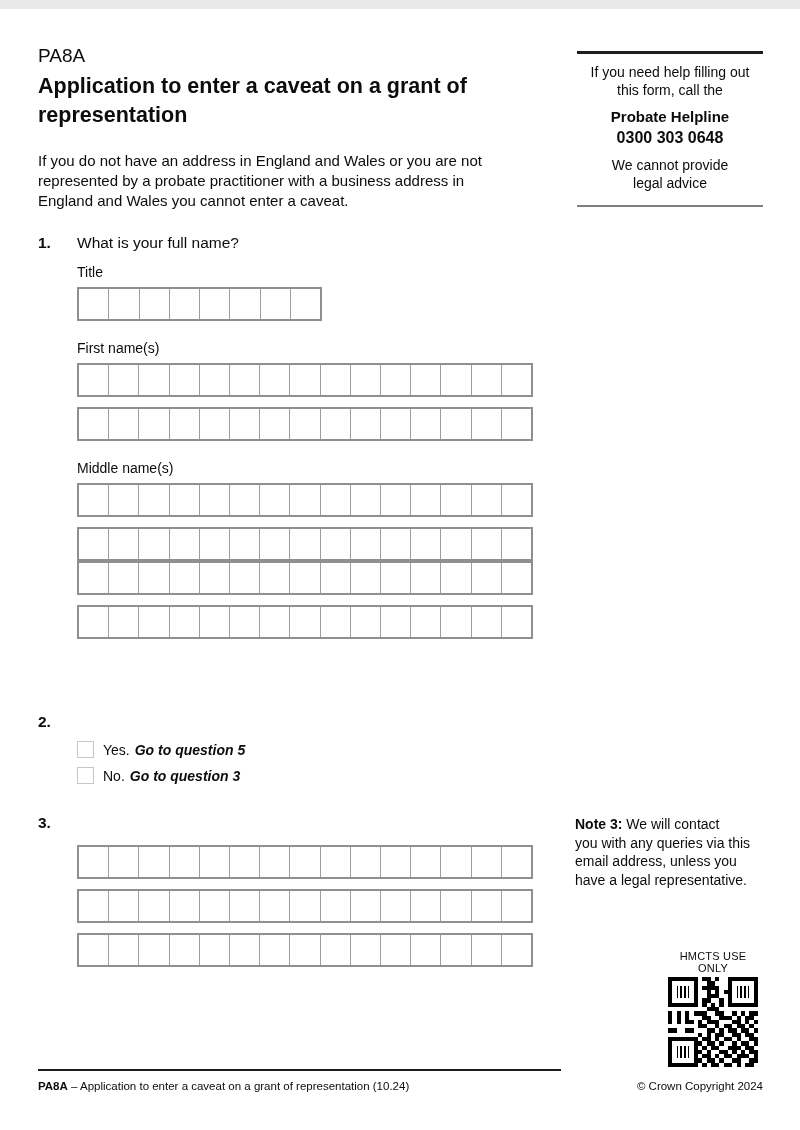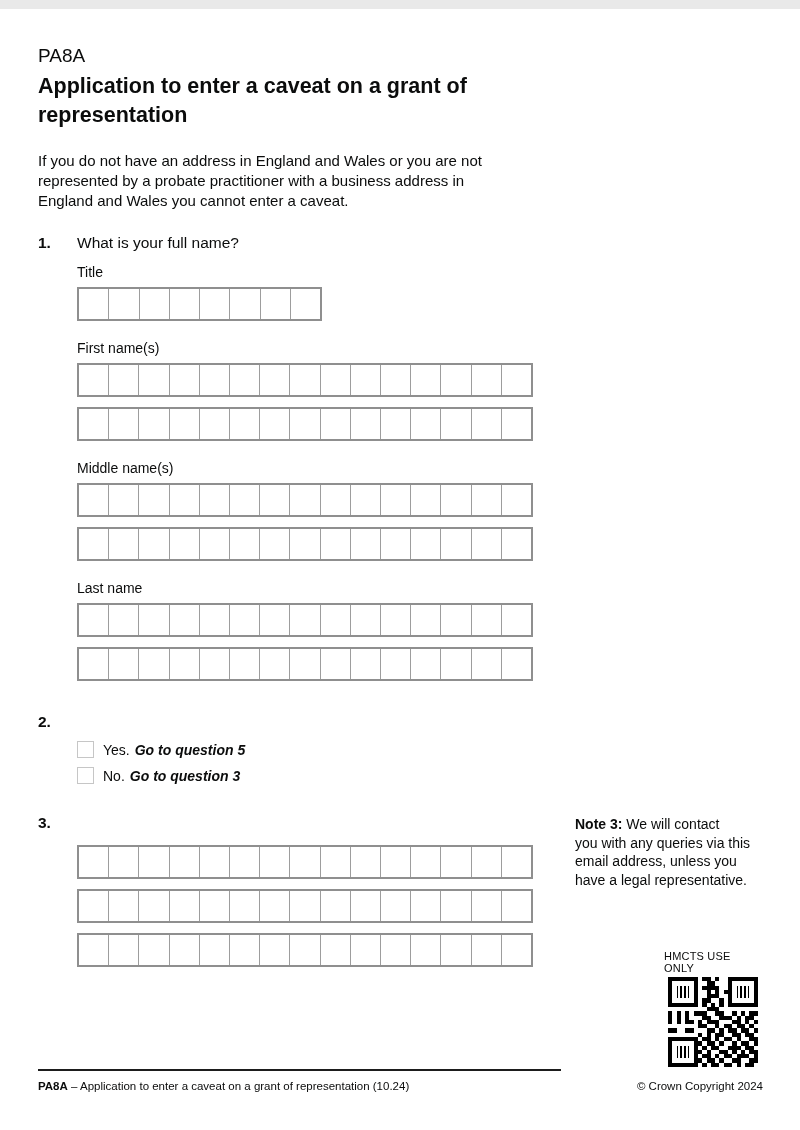--- a/index.html
+++ b/index.html
@@ -63,21 +63,21 @@
   .note {
     position:absolute; left:575px; top:806px; width:195px;
     font-size:14px; line-height:18.5px;
   }
   .note .note-label { font-weight:700; }
   .note .note-text { white-space:pre-line; }
 
   
   .hmcts-label {
     position:absolute; left:664px; top:941px; width:98px;
-    font-size:11px; text-align:left; letter-spacing:0.2px;
+    font-size:11px; text-align:center; letter-spacing:0.2px;
   }
   .qr {
     position:absolute; left:668px; top:968px; width:90px; height:90px;
     display:grid; grid-template-columns:repeat(21,1fr); grid-template-rows:repeat(21,1fr);
     background:#fff;
   }
   .qr .b { background:#000; }
   .qr .w { background:#fff; }
   .qr .s { background:repeating-linear-gradient(90deg,#000 0 1.2px,#fff 1.2px 2.8px); }
 
@@ -100,20 +100,28 @@
 
   <div class="header">
     <div class="form-id">PA8A</div>
     <h1 class="page-title">Application to enter a caveat on a grant of
 representation</h1>
     <p class="intro">If you do not have an address in England and Wales or you are not
 represented by a probate practitioner with a business address in
 England and Wales you cannot enter a caveat.</p>
   </div>
 
+  <div class="help-box">
+    <div class="hb-line">If you need help filling out
+this form, call the</div>
+    <div class="hb-name">Probate Helpline</div>
+    <div class="hb-number">0300 303 0648</div>
+    <div class="hb-caveat">We cannot provide
+legal advice</div>
+  </div>
 
   <div class="question" id="q1">
       <div class="q-head">
         <span class="q-num">1.</span>
         <span class="q-text">What is your full name?</span>
       </div>
       <div class="field-group first">
         <div class="field-label">Title</div>
         <div class="char-row row-title">
           <span class="char-cell"></span>
@@ -194,21 +202,20 @@
           <span class="char-cell"></span>
           <span class="char-cell"></span>
           <span class="char-cell"></span>
           <span class="char-cell"></span>
           <span class="char-cell"></span>
           <span class="char-cell"></span>
           <span class="char-cell"></span>
         </div>
       </div>
       <div class="field-group">
-        <div class="field-label">Last name</div>
         <div class="char-row row-wide">
           <span class="char-cell"></span>
           <span class="char-cell"></span>
           <span class="char-cell"></span>
           <span class="char-cell"></span>
           <span class="char-cell"></span>
           <span class="char-cell"></span>
           <span class="char-cell"></span>
           <span class="char-cell"></span>
           <span class="char-cell"></span>

